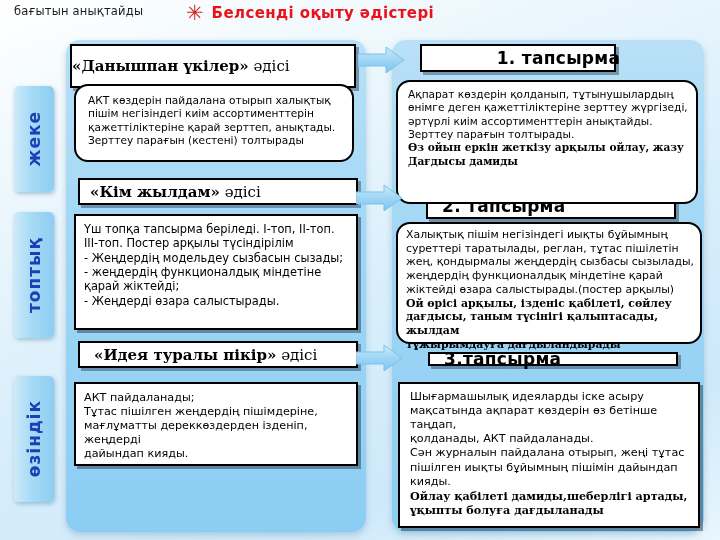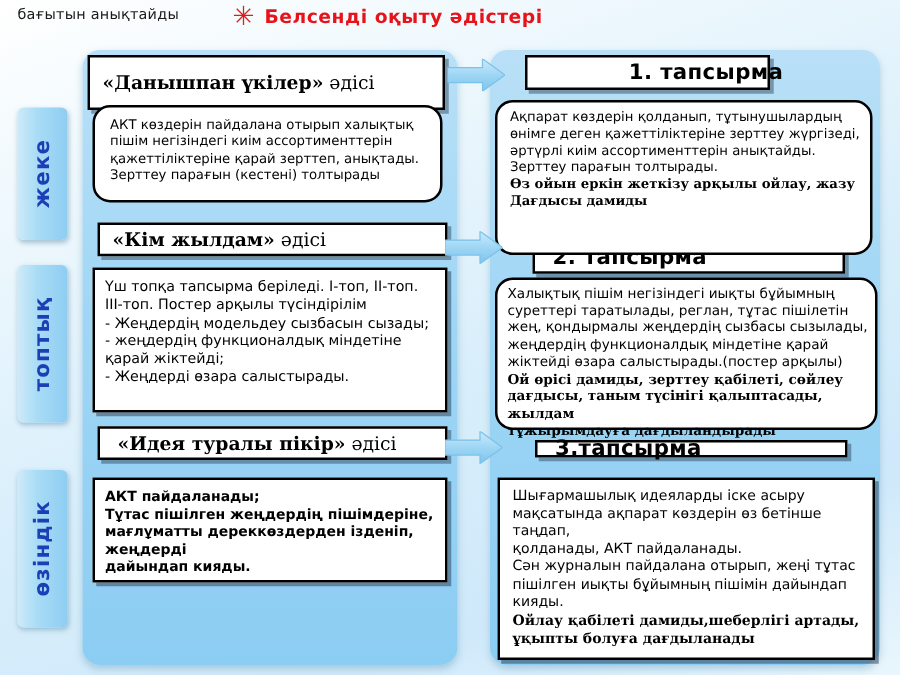--- a/index.html
+++ b/index.html
@@ -95,25 +95,25 @@
     color: #000;
   }
   .plate.serif span b { font-weight: bold; }
   .plate.sans span {
     font-size: 17px;
     font-weight: bold;
     color: #000;
     letter-spacing: .3px;
   }
 
-  #plate-m0 { left: 70px;  top: 44px;  width: 286px; height: 44px; padding-left: 10px; }
+  #plate-m0 { left: 70px;  top: 44px;  width: 286px; height: 44px; }
   #plate-m1 { left: 78px;  top: 178px; width: 280px; height: 27px; padding-left: 10px; }
   #plate-m2 { left: 78px;  top: 341px; width: 280px; height: 27px; padding-left: 14px; }
 
-  #plate-t0 { left: 420px; top: 44px;  width: 196px; height: 28px; padding-left: 81px; }
+  #plate-t0 { left: 420px; top: 44px;  width: 196px; height: 28px; padding-left: 81px; justify-content: center; }
   #plate-t1 { left: 426px; top: 192px; width: 250px; height: 27px; padding-left: 14px; }
   #plate-t2 { left: 428px; top: 352px; width: 250px; height: 14px; padding-left: 14px; }
 
   
   .cbox {
     position: absolute;
     background: #ffffff;
     color: #000;
     box-sizing: border-box;
     line-height: 1.26;
@@ -125,21 +125,21 @@
     border: 2px solid #000;
     border-radius: 16px;
   }
   .cbox.rect {
     border: 2px solid #000;
     box-shadow: 3px 3px 0 rgba(40,60,80,.5);
   }
 
   #cbox-m0 { left: 74px;  top: 84px;  width: 280px; height: 78px;  border-radius: 14px; padding: 8px 8px 6px 12px; font-size: 10.6px; }
   #cbox-m1 { left: 74px;  top: 214px; width: 284px; height: 116px; padding: 6px 6px 6px 8px; font-size: 11.4px; }
-  #cbox-m2 { left: 74px;  top: 382px; width: 284px; height: 84px;  padding: 7px 6px 6px 8px; font-size: 11.2px; font-weight: bold; }
+  #cbox-m2 { left: 74px;  top: 382px; width: 284px; height: 84px;  padding: 7px 6px 6px 8px; font-size: 11.2px; }
 
   #cbox-t0 { left: 396px; top: 80px;  width: 302px; height: 124px;  border-radius: 14px; padding: 6px 6px 4px 10px; font-size: 10.6px; }
   #cbox-t1 { left: 396px; top: 222px; width: 306px; height: 122px; border-radius: 14px; padding: 4px 4px 4px 8px; font-size: 10.9px; }
   #cbox-t2 { left: 398px; top: 382px; width: 302px; height: 146px; padding: 6px 6px 4px 10px; font-size: 11.2px; }
 
   
   .arrow { position: absolute; }
   #arrow-0 { left: 358px; top: 47px;  }
   #arrow-1 { left: 356px; top: 185px; }
   #arrow-2 { left: 356px; top: 345px; }
@@ -217,21 +217,21 @@
       <p>Зерттеу парағын толтырады.</p>
       <p class="b">Өз ойын еркін жеткізу арқылы ойлау, жазу</p>
       <p class="b"> Дағдысы дамиды</p>
     </div>
   <div class="cbox round" id="cbox-t1">
       <p>Халықтық пішім негізіндегі иықты бұйымның</p>
       <p> суреттері таратылады, реглан, тұтас пішілетін</p>
       <p>жең, қондырмалы жеңдердің  сызбасы сызылады,</p>
       <p>жеңдердің функционалдық міндетіне қарай</p>
       <p>жіктейді өзара салыстырады.(постер арқылы)</p>
-      <p class="b">Ой өрісі дамиды, зерттеу қабілеті, сөйлеу</p>
+      <p class="b">Ой өрісі арқылы, ізденіс қабілеті, сөйлеу</p>
       <p class="b">дағдысы, таным түсінігі қалыптасады, жылдам</p>
       <p class="b">тұжырымдауға дағдыландырады</p>
     </div>
   <div class="cbox rect" id="cbox-t2">
       <p>Шығармашылық идеяларды іске асыру</p>
       <p>мақсатында ақпарат көздерін өз бетінше таңдап,</p>
       <p>қолданады, АКТ пайдаланады.</p>
       <p>Сән журналын пайдалана отырып, жеңі тұтас</p>
       <p>пішілген иықты бұйымның пішімін дайындап</p>
       <p>кияды.</p>

